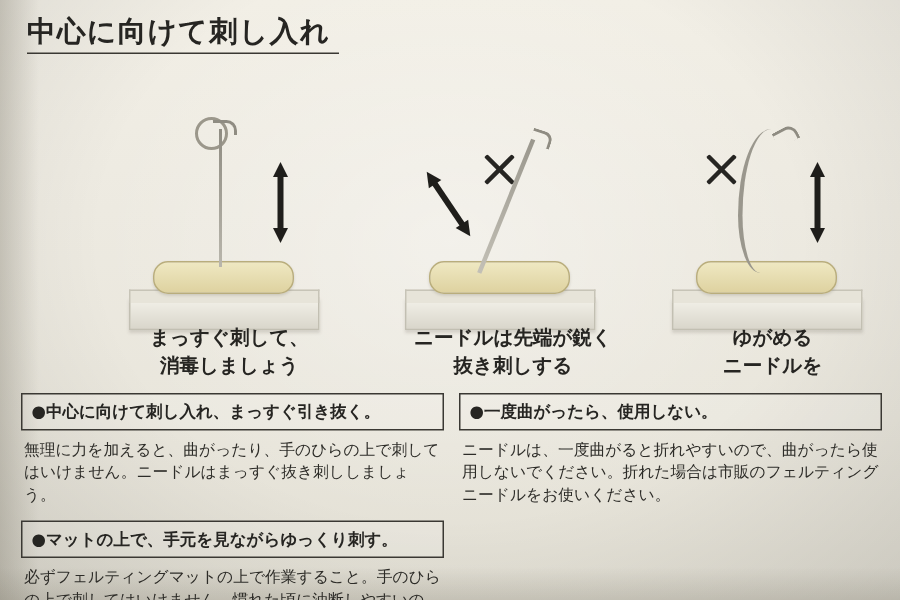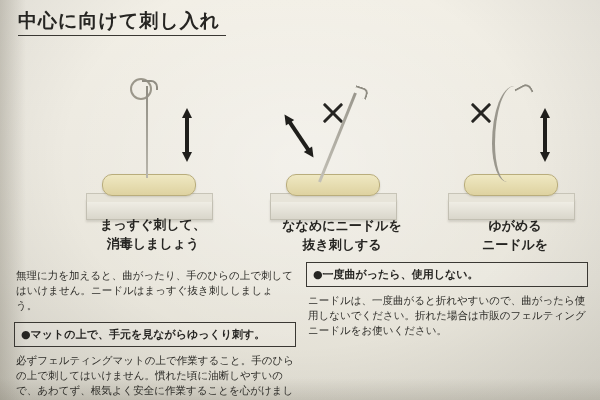--- a/index.html
+++ b/index.html
@@ -48,21 +48,21 @@
   .subtitle{
     position:absolute;left:248px;top:6px;right:0;
     font-size:11px;line-height:15px;color:#302f2b;letter-spacing:0.2px;
   }
 
   
   .illus{
     position:absolute;left:0;top:48px;width:600px;height:200px;
   }
   .panel{position:absolute;top:0;height:200px;}
-  .panel-1{left:78px;width:150px;font-family:Liberation Mono, monospace;}
+  .panel-1{left:78px;width:150px;}
   .panel-2{left:262px;width:160px;}
   .panel-3{left:440px;width:150px;}
 
   .cross{
     position:absolute;top:52px;width:26px;height:26px;
   }
   .cross:before,.cross:after{
     content:"";position:absolute;left:50%;top:0;width:3px;height:26px;
     background:#262522;border-radius:1px;
   }
@@ -209,21 +209,21 @@
       <div class="mat"></div>
     </div>
     <div class="needle-diag"></div>
     <div class="needle-diag-head"></div>
     <div class="arrow-d" style="left:32px;bottom:86px;">
       <div class="up"></div>
         <div class="stem"></div>
         <div class="down"></div>
     </div>
     <div class="caption">
-      <div>ななめにニードルを</div>
+      <div>ニードルは先端が鋭く</div>
       <div>抜き刺しする</div>
     </div>
   </div>
 
   <div class="panel panel-3">
     <div class="cross" style="left:28px;"></div>
     <div class="base">
       <div class="board"></div>
       <div class="board-top"></div>
       <div class="mat"></div>
@@ -240,20 +240,21 @@
       <div>ニードルを</div>
     </div>
   </div>
 
 </div>
 
 <div class="cols">
 
   <div class="col col-left">
     <div class="block">
+      <div class="block-head">●中心に向けて刺し入れ、まっすぐ引き抜く。</div>
       <div class="block-body">無理に力を加えると、曲がったり、手のひらの上で刺してはいけません。ニードルはまっすぐ抜き刺ししましょう。</div>
     </div>
     <div class="block">
       <div class="block-head">●マットの上で、手元を見ながらゆっくり刺す。</div>
       <div class="block-body">必ずフェルティングマットの上で作業すること。手のひらの上で刺してはいけません。慣れた頃に油断しやすいので、あわてず、根気よく安全に作業することを心がけましょう。</div>
     </div>
   </div>
 
   <div class="col col-right">
     <div class="block">

